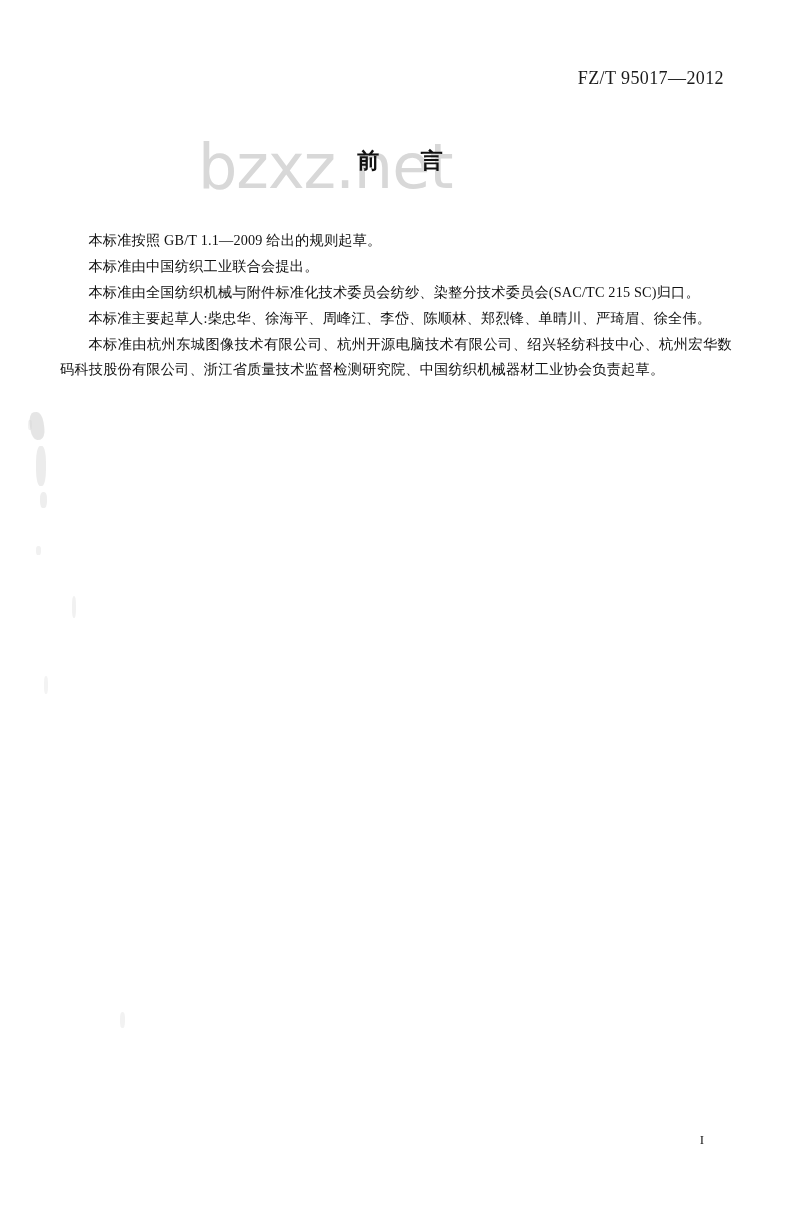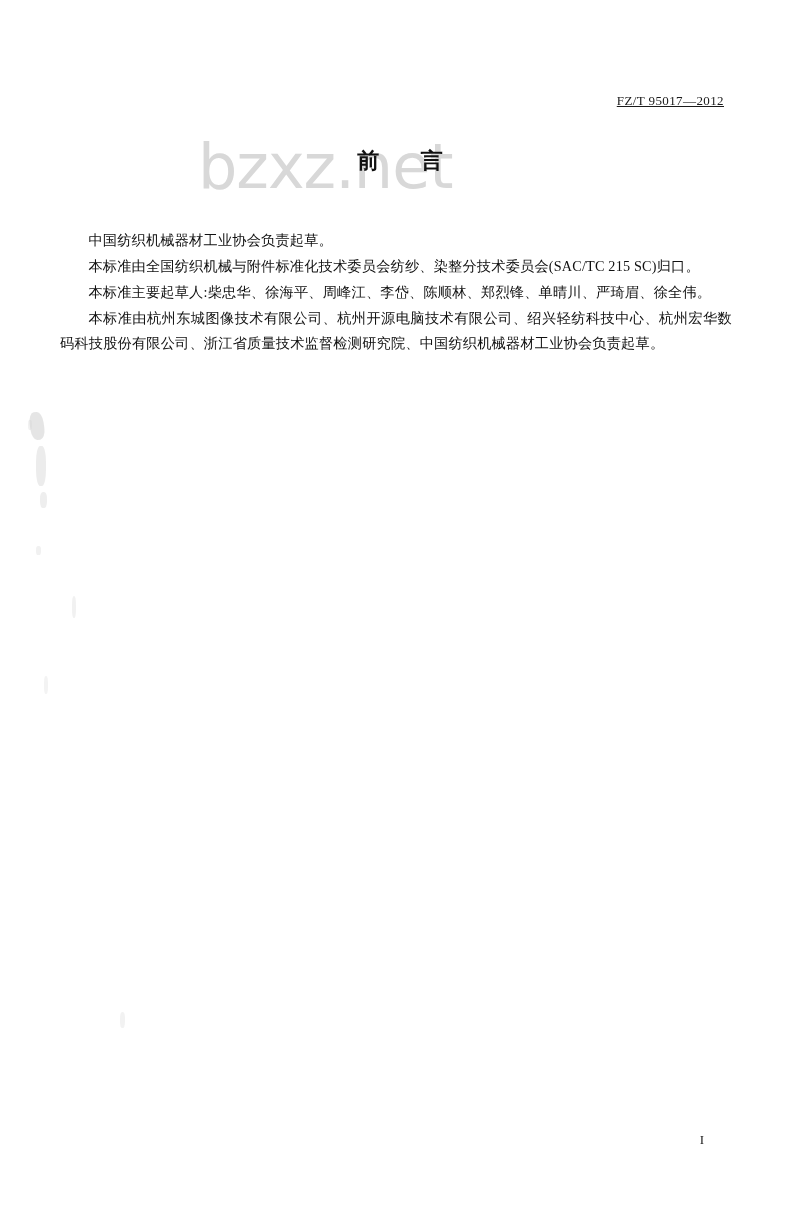--- a/index.html
+++ b/index.html
@@ -12,28 +12,27 @@
     width: 800px;
     height: 1206px;
     background: #ffffff;
     overflow: hidden;
     font-family: "Liberation Serif", "DejaVu Serif", serif;
     color: #111111;
   }
   
   .std-number {
     position: absolute;
-    top: 93px;
+    top: 68px;
     right: 76px;
     font-family: "Liberation Serif", "DejaVu Serif", serif;
-    font-size: 13px;
+    font-size: 18px;
     letter-spacing: 0.4px;
     color: #1a1a1a;
     white-space: nowrap;
-    text-decoration: underline;
   }
   
   .watermark {
     position: absolute;
     top: 132px;
     left: 198px;
     width: 360px;
     height: 70px;
     font-family: "DejaVu Sans", sans-serif;
     font-weight: normal;
@@ -105,21 +104,22 @@
 
 <div class="page">
 
   <div class="std-number">FZ/T 95017—2012</div>
 
   <div class="watermark">bzxz.net</div>
 
   <div class="doc-title">前 言</div>
 
   <div class="body">
-    <p class="para">中国纺织机械器材工业协会负责起草。</p>
+    <p class="para">本标准按照 GB/T 1.1—2009 给出的规则起草。</p>
+    <p class="para">本标准由中国纺织工业联合会提出。</p>
     <p class="para">本标准由全国纺织机械与附件标准化技术委员会纺纱、染整分技术委员会(SAC/TC 215 SC)归口。</p>
     <p class="para">本标准主要起草人:柴忠华、徐海平、周峰江、李岱、陈顺林、郑烈锋、单晴川、严琦眉、徐全伟。</p>
     <p class="para">本标准由杭州东城图像技术有限公司、杭州开源电脑技术有限公司、绍兴轻纺科技中心、杭州宏华数码科技股份有限公司、浙江省质量技术监督检测研究院、中国纺织机械器材工业协会负责起草。</p>
   </div>
 
   <div class="smudge s1"></div>
   <div class="smudge s2"></div>
   <div class="smudge s3"></div>
   <div class="smudge s4"></div>
   <div class="smudge s5"></div>

